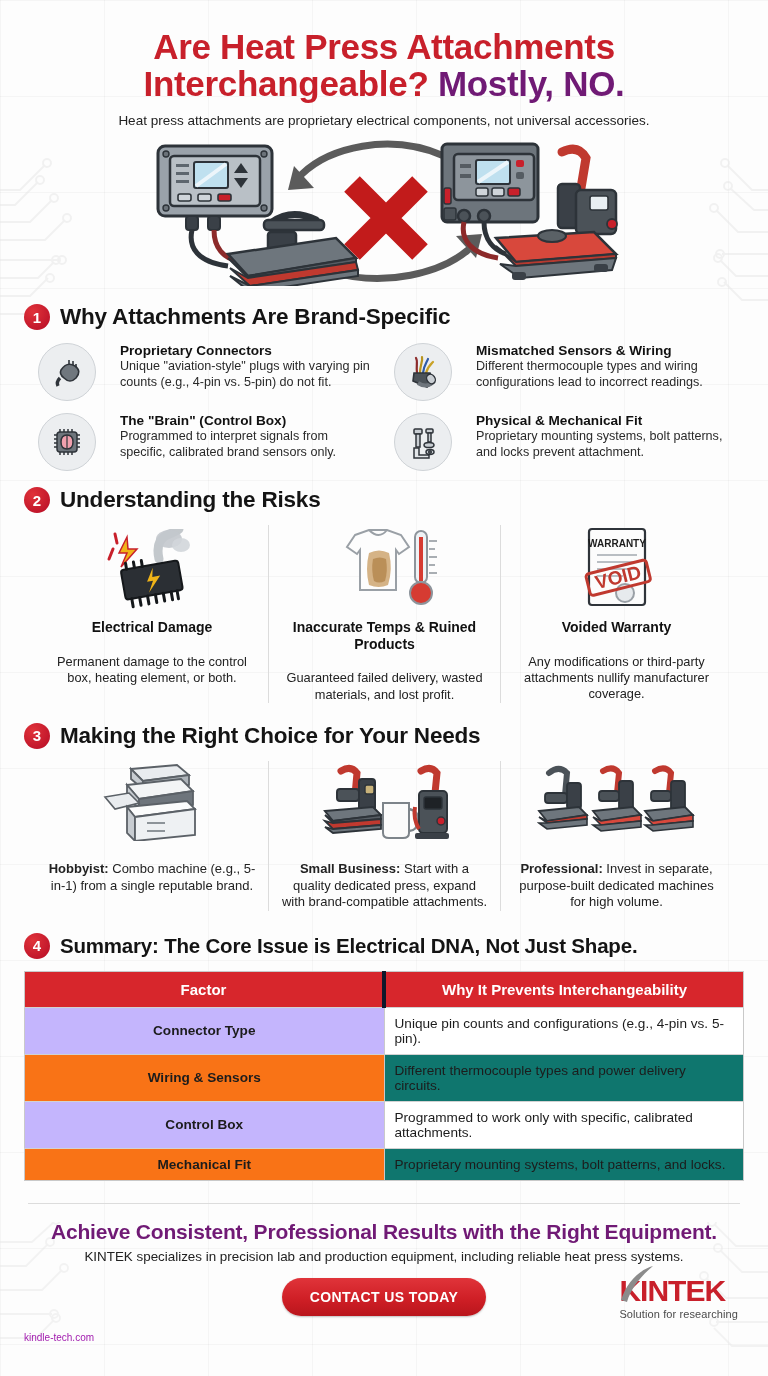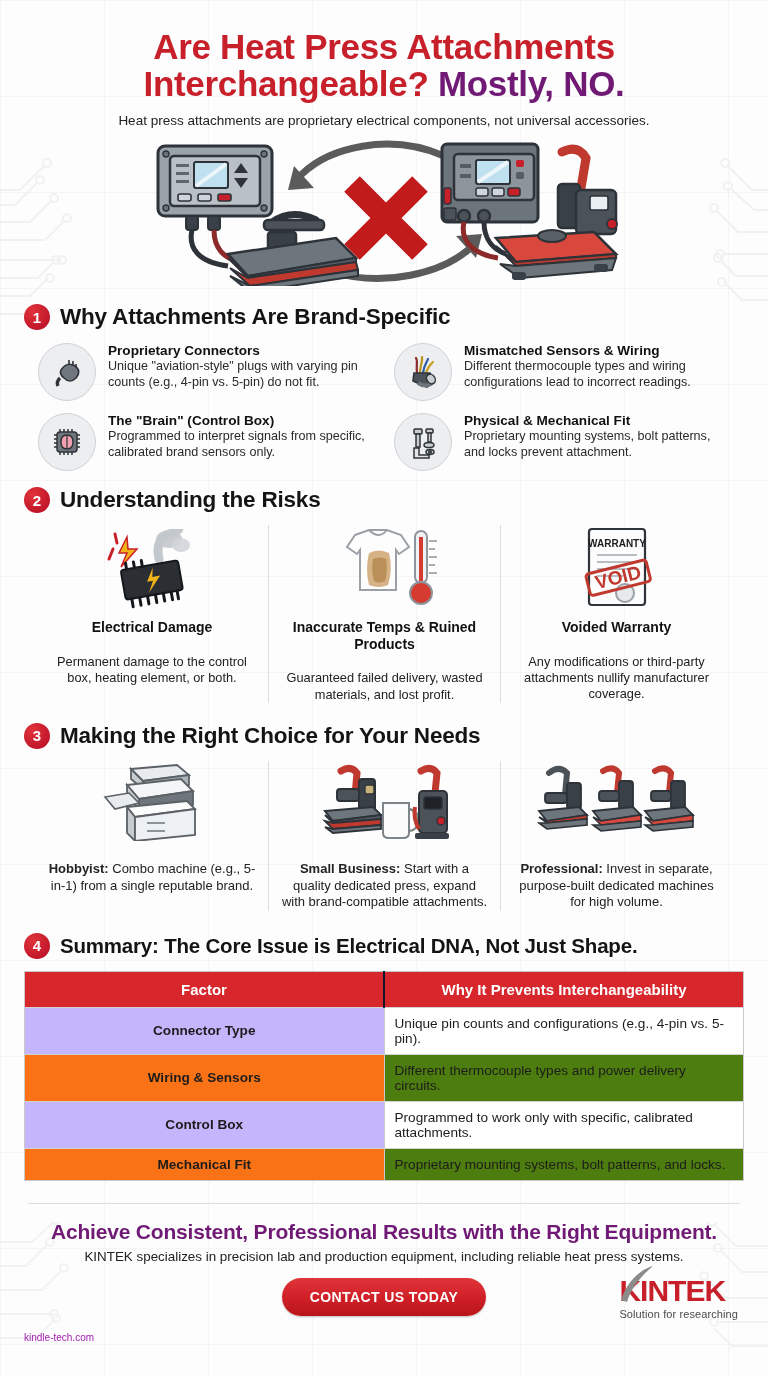--- a/index.html
+++ b/index.html
@@ -50,21 +50,21 @@
     background:radial-gradient(circle at 35% 30%, #e0333a 0%, #c0152a 75%);
     color:#fff; font-size:15px; font-weight:bold;
     display:flex; align-items:center; justify-content:center;
     flex:0 0 26px; line-height:1;
   }
   .sec-title{ font-size:22.5px; font-weight:bold; color:#141414; letter-spacing:-0.2px;}
   .sec-title.small{ font-size:20.5px; }
 
   
   .grid2{ display:grid; grid-template-columns:1fr 1fr; column-gap:20px; row-gap:12px; margin-top:13px; padding:0 14px;}
-  .feat{ display:flex; gap:12px; align-items:flex-start; }
+  .feat{ display:flex; gap:24px; align-items:flex-start; }
   .feat .ic{
     width:58px; height:58px; flex:0 0 58px; border-radius:50%;
     background:#eceef0; border:1px solid #cfd3d7;
     display:flex; align-items:center; justify-content:center;
   }
   .feat .tx h4{ font-size:13.6px; font-weight:bold; color:#111; margin-bottom:1px;}
   .feat .tx p{ font-size:12.6px; line-height:1.26; color:#2a2a2a; }
 
   
   .grid3{ display:grid; grid-template-columns:1fr 1fr 1fr; margin-top:12px; padding:0 12px; }
@@ -75,28 +75,28 @@
   .col p{ font-size:12.8px; line-height:1.28; color:#222; margin-top:18px;}
   .grid3.choices .col .art{ height:80px; }
   .grid3.choices .col p{ font-size:13px; margin-top:20px; }
   .grid3.choices .col p b{ font-weight:bold; }
 
   
   .tbl{ width:100%; border-collapse:collapse; margin-top:12px; table-layout:fixed;
         border:1px solid #c9c9c9;}
   .tbl th{
     background:#d7262c; color:#fff; font-size:15px; font-weight:bold;
-    padding:9px 6px; text-align:center; border-right:2px solid #0f172a;
+    padding:9px 6px; text-align:center; border-right:4px solid #0f172a;
   }
   .tbl th:last-child{border-right:none;}
   .tbl td{ padding:8px 10px; font-size:13.6px; border-top:1px solid #d2d2d2; }
   .tbl td.k{ width:196px; font-weight:bold; text-align:center; background:#c4b5fd; border-right:1px solid #c9c9c9;}
   .tbl td.v{ background:#ffffff; }
   .tbl tr.alt td.k{ background:#f97316; }
-  .tbl tr.alt td.v{ background:#4d7c0f; }
+  .tbl tr.alt td.v{ background:#0f766e; }
 
   
   .foot-rule{ border:0; border-top:1px solid #dcdcdc; margin:22px 4px 0 4px;}
   .foot{ text-align:center; margin-top:16px; }
   .foot h3{ font-size:21px; font-weight:bold; color:#701a75; letter-spacing:-0.2px;}
   .foot p.sub{ font-size:13.4px; color:#222; margin-top:5px; }
   .cta-row{ position:relative; margin-top:14px; height:42px;}
   .cta{
     display:inline-flex; align-items:center; justify-content:center;
     background:linear-gradient(180deg,#e0343a 0%, #cf1f26 55%, #b9151c 100%);

